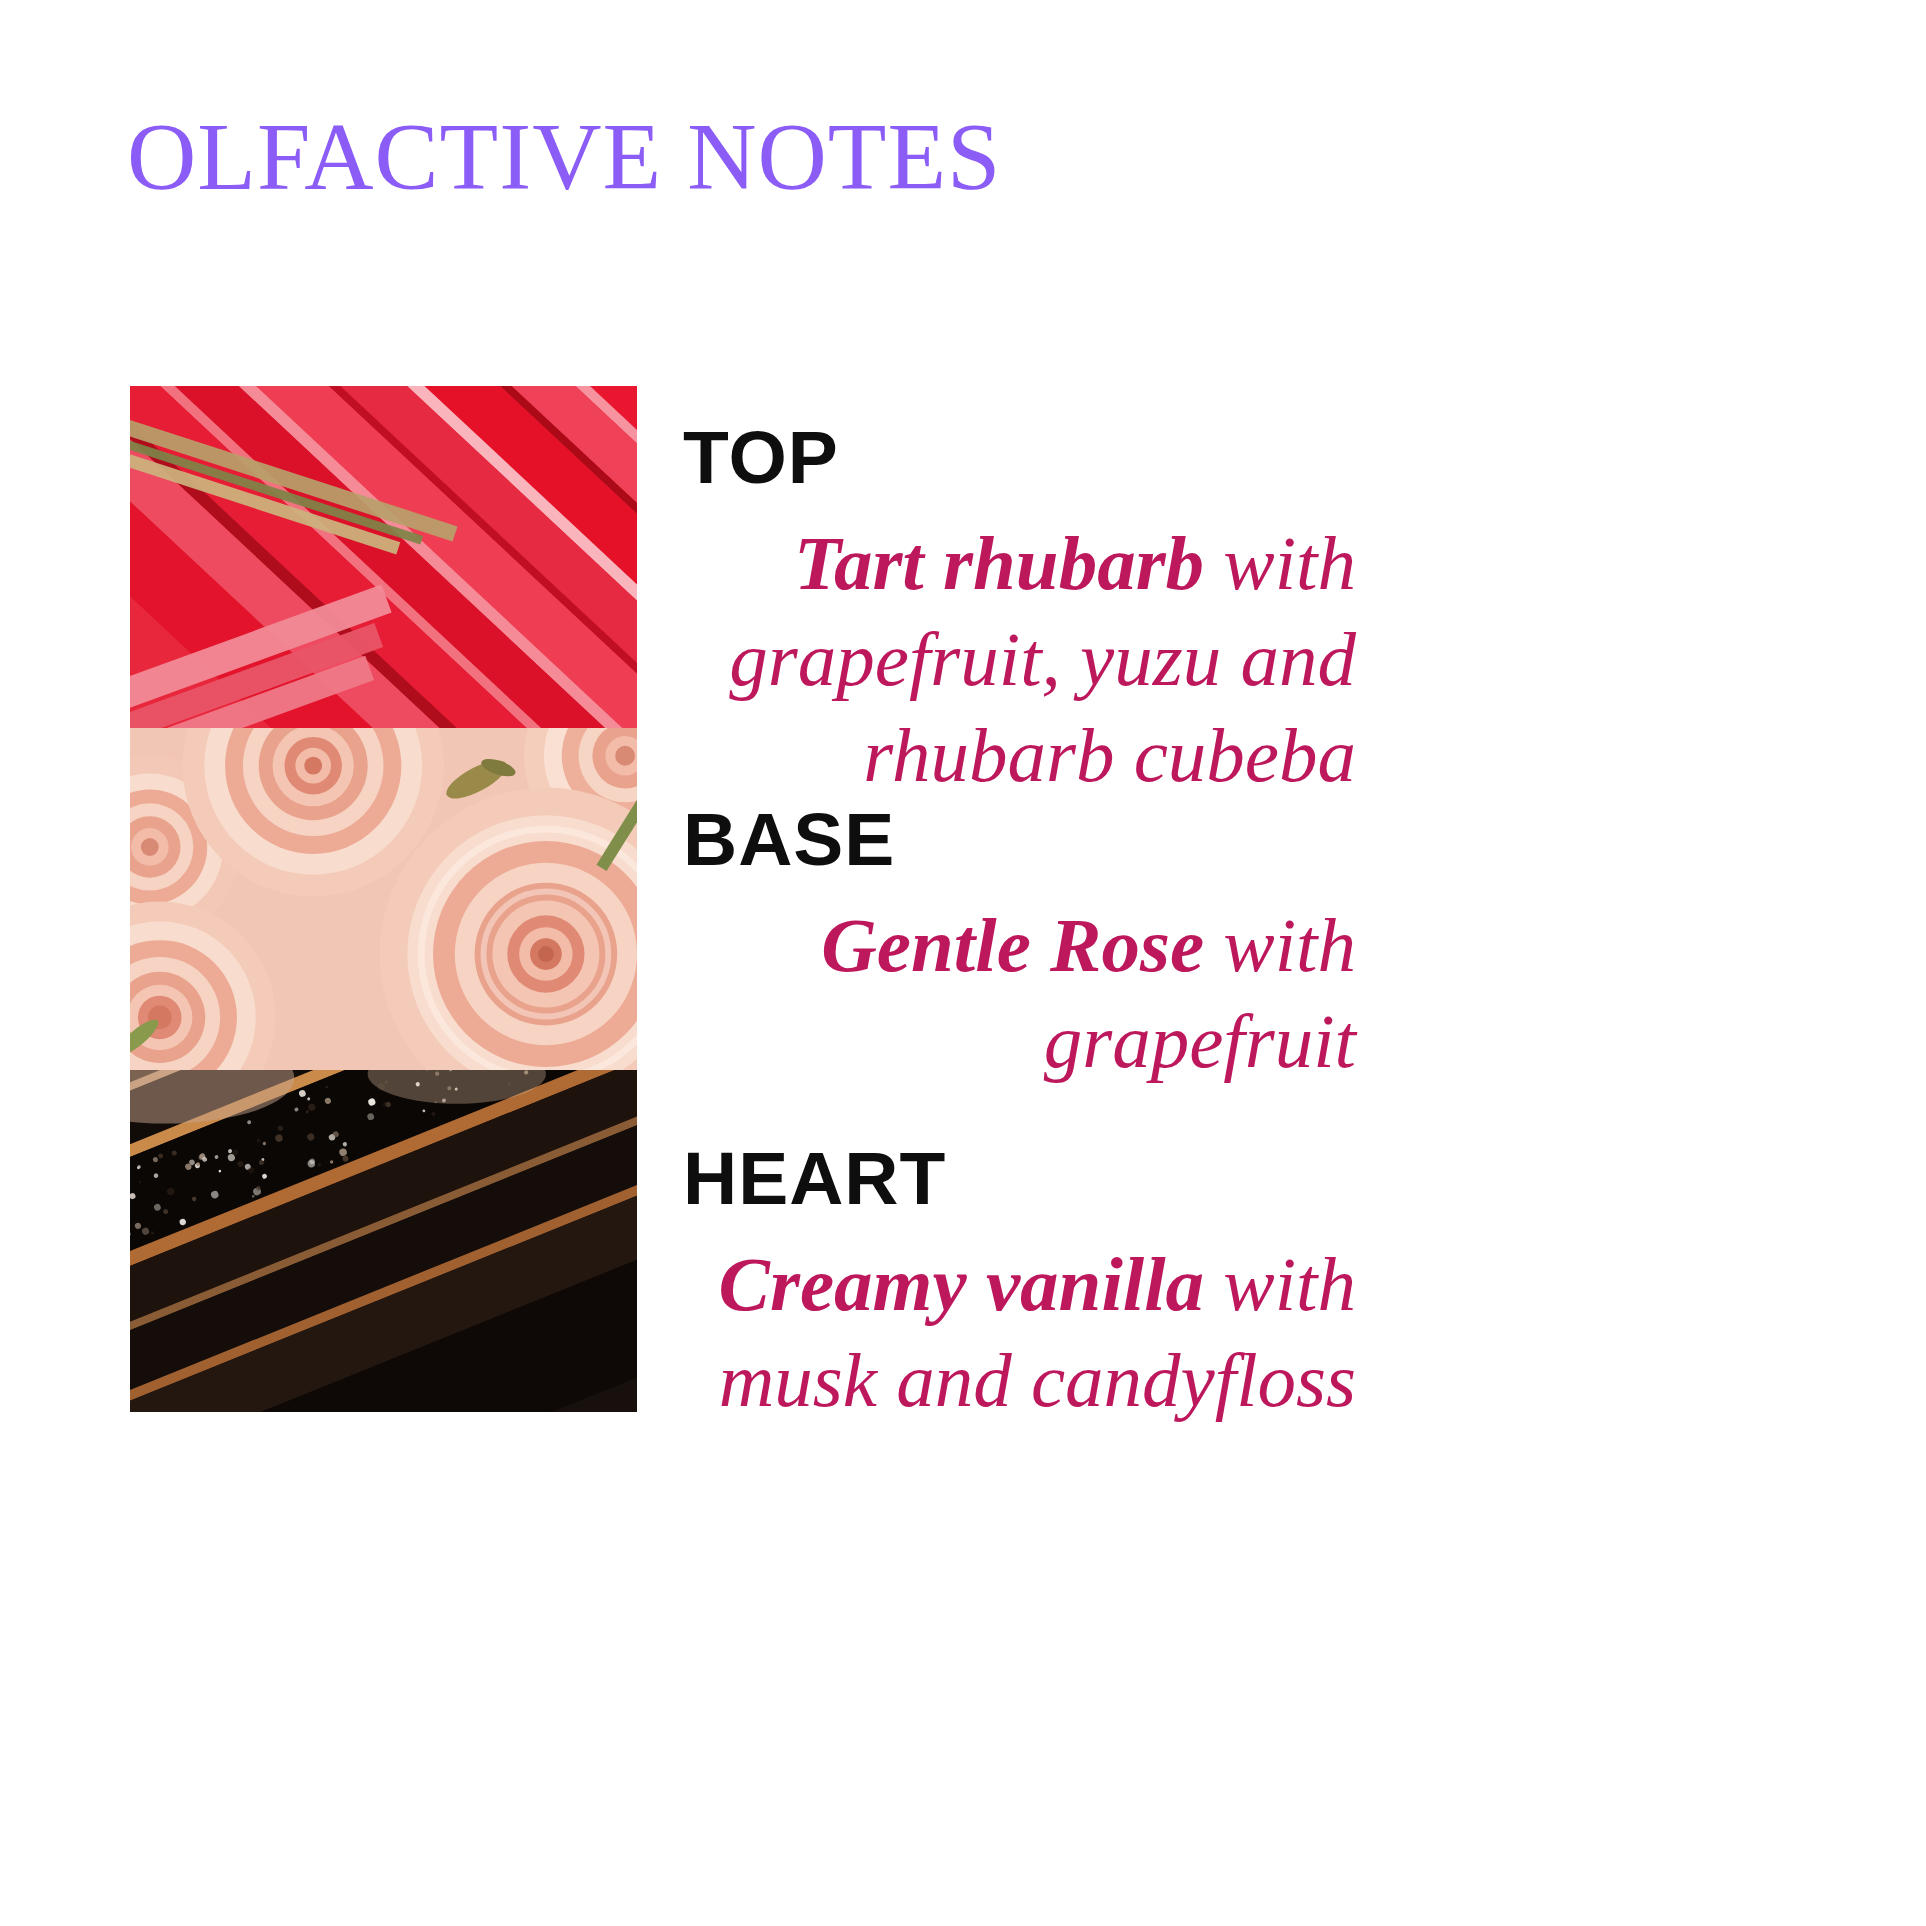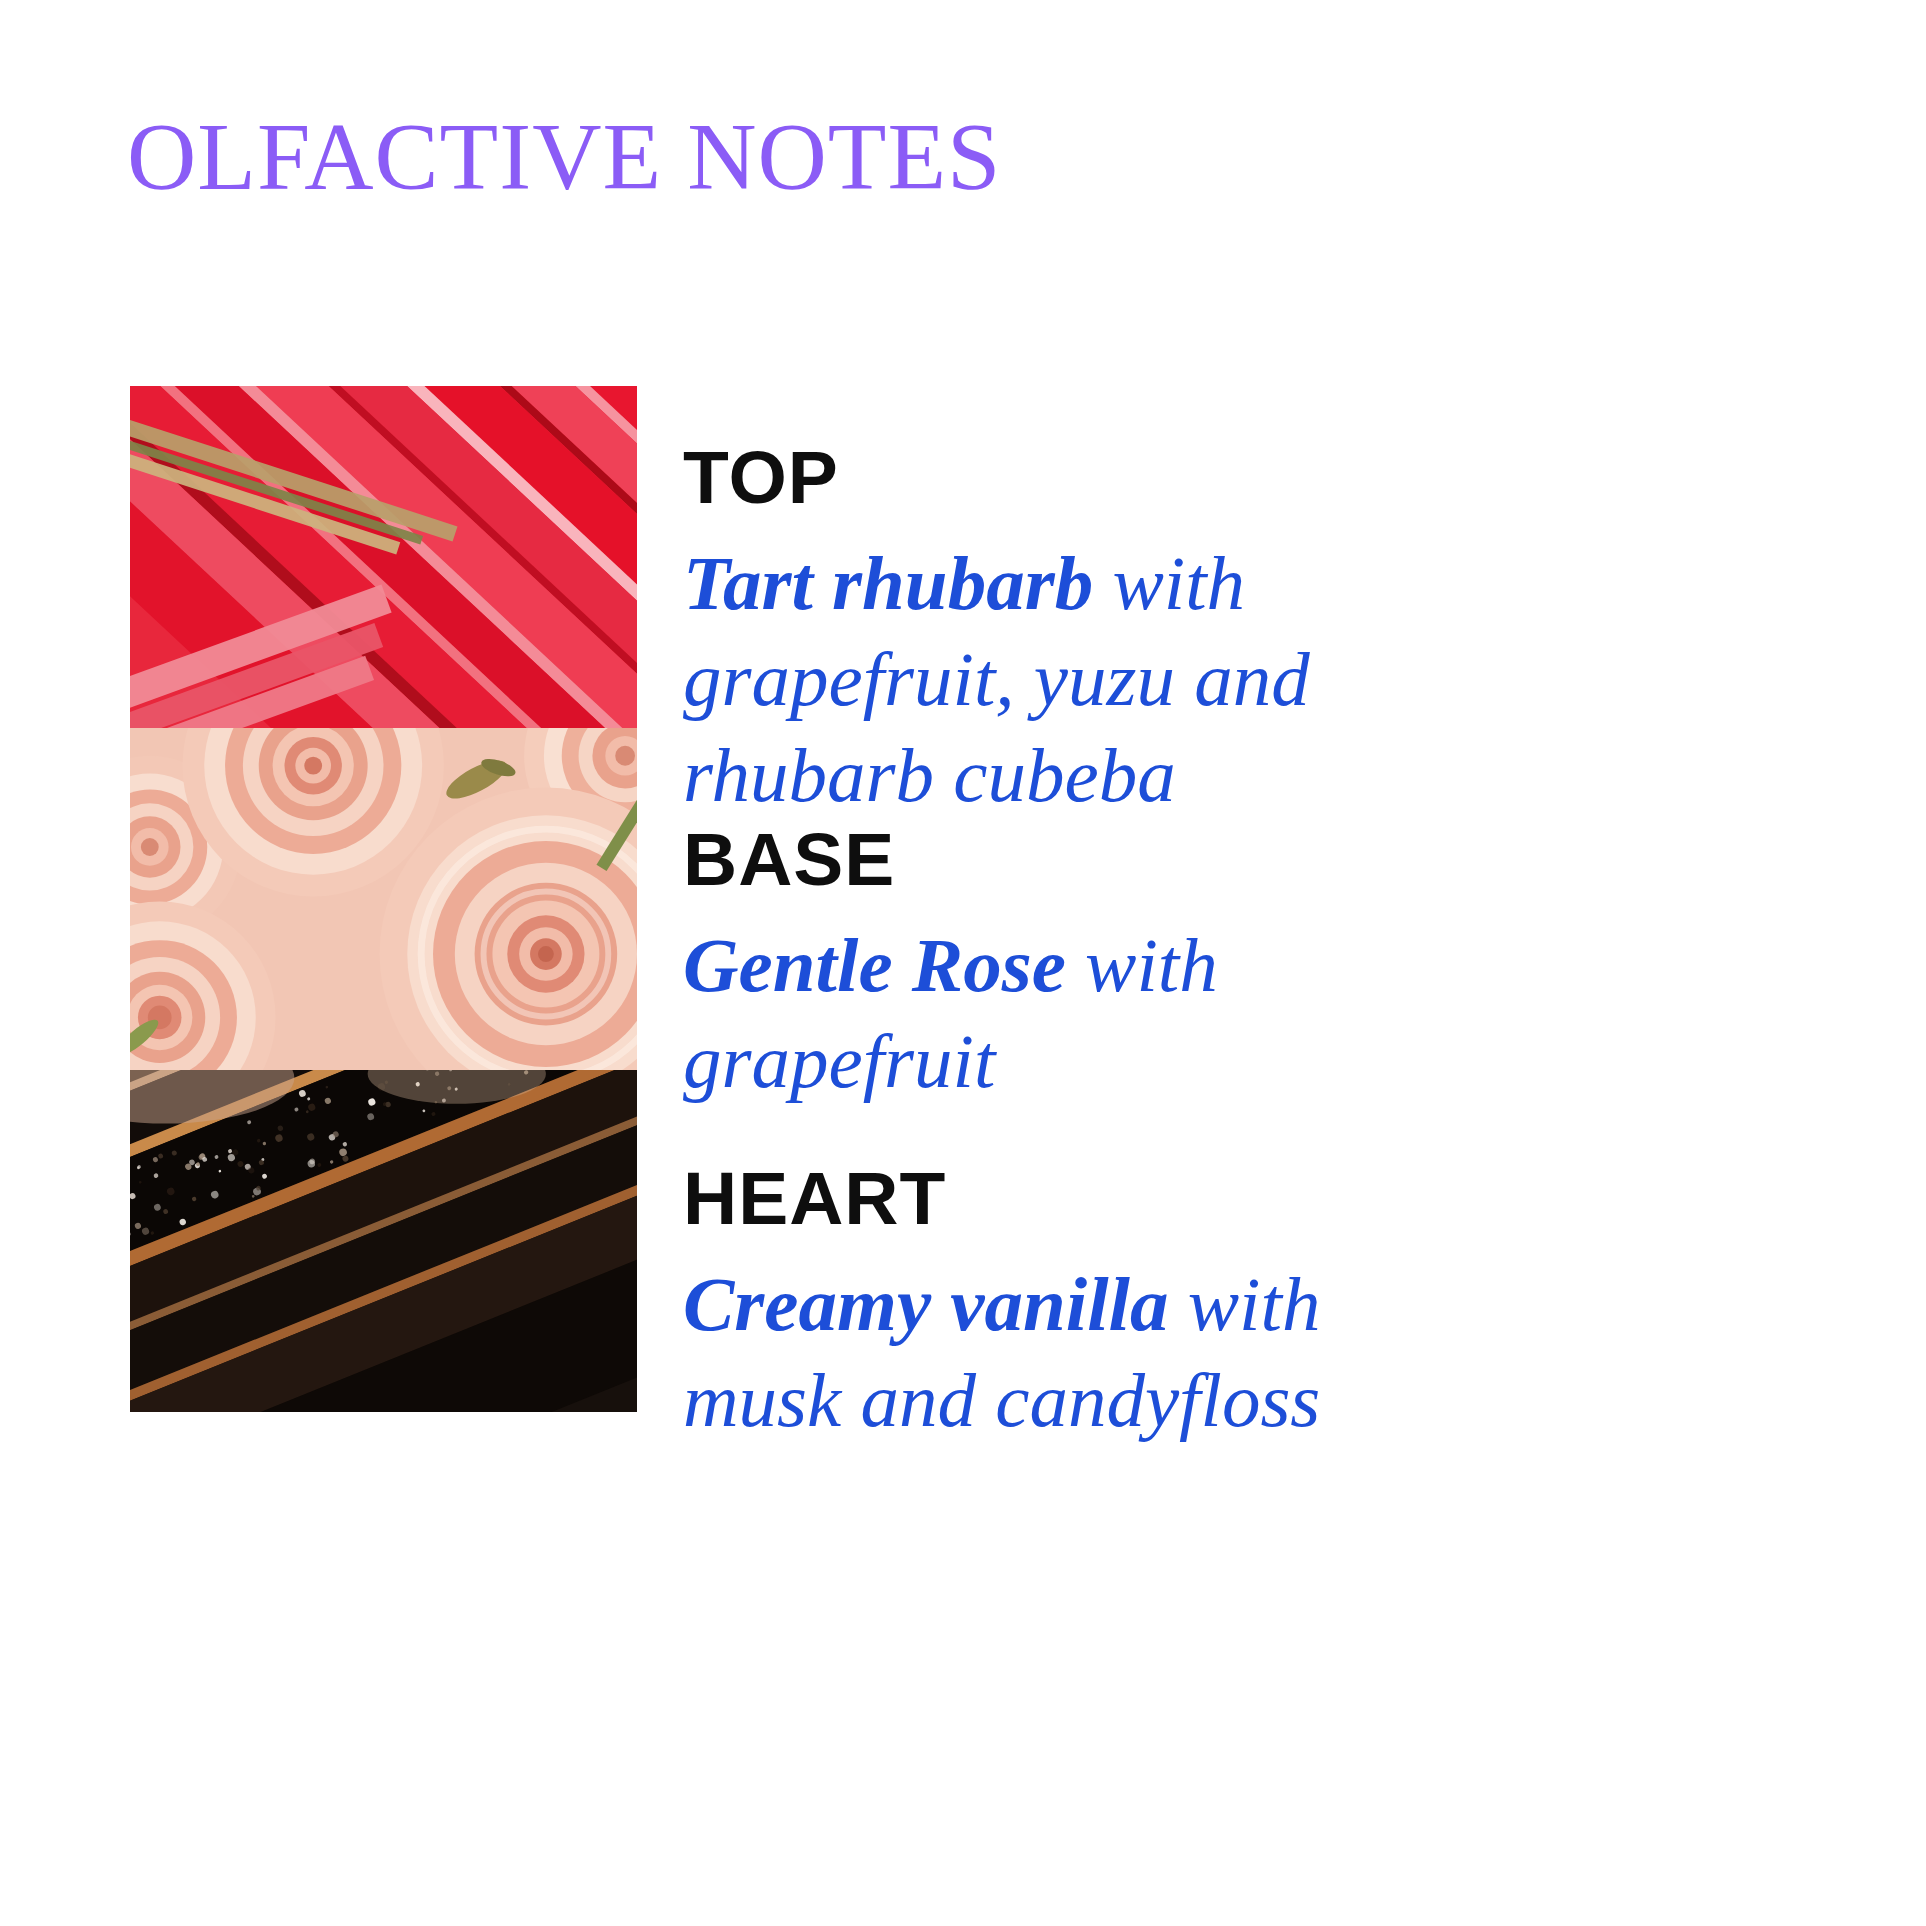--- a/index.html
+++ b/index.html
@@ -8,31 +8,31 @@
     font-family:"Liberation Serif", serif;color:#121212;
   }
   .page-title{
     position:absolute;left:127px;top:109px;
     font-family:"Liberation Serif", serif;
     font-size:96px;line-height:1;letter-spacing:1px;color:#8b5cf6;white-space:nowrap;
   }
   .photo-column{position:absolute;left:130px;top:386px;width:507px;}
   .photo-tile{display:block;width:507px;height:342px;}
   .photo-tile svg{display:block;width:507px;height:342px;}
-  .note-block{position:absolute;left:683px;width:673px;margin-top:20px;}
+  .note-block{position:absolute;left:683px;width:673px;}
   .note-block.top{top:420px;}
   .note-block.heart{top:802px;}
   .note-block.base{top:1141px;}
   .note-label{
     font-family:"Liberation Sans", sans-serif;font-weight:700;
     font-size:75px;line-height:1;letter-spacing:1px;color:#0e0e0e;margin:0 0 20px 0;
   }
   .note-line{
     font-family:"Liberation Serif", serif;font-style:italic;
-    font-size:77px;line-height:96px;color:#1d4ed8;white-space:nowrap;
+    font-size:77px;line-height:96px;color:#be185d;white-space:nowrap;text-align:right;
   }
   .note-lead{font-weight:700;}
 </style>
 </head>
 <body>
 
 <div class="canvas">
 
   <div class="page-title">OLFACTIVE NOTES</div>
 

